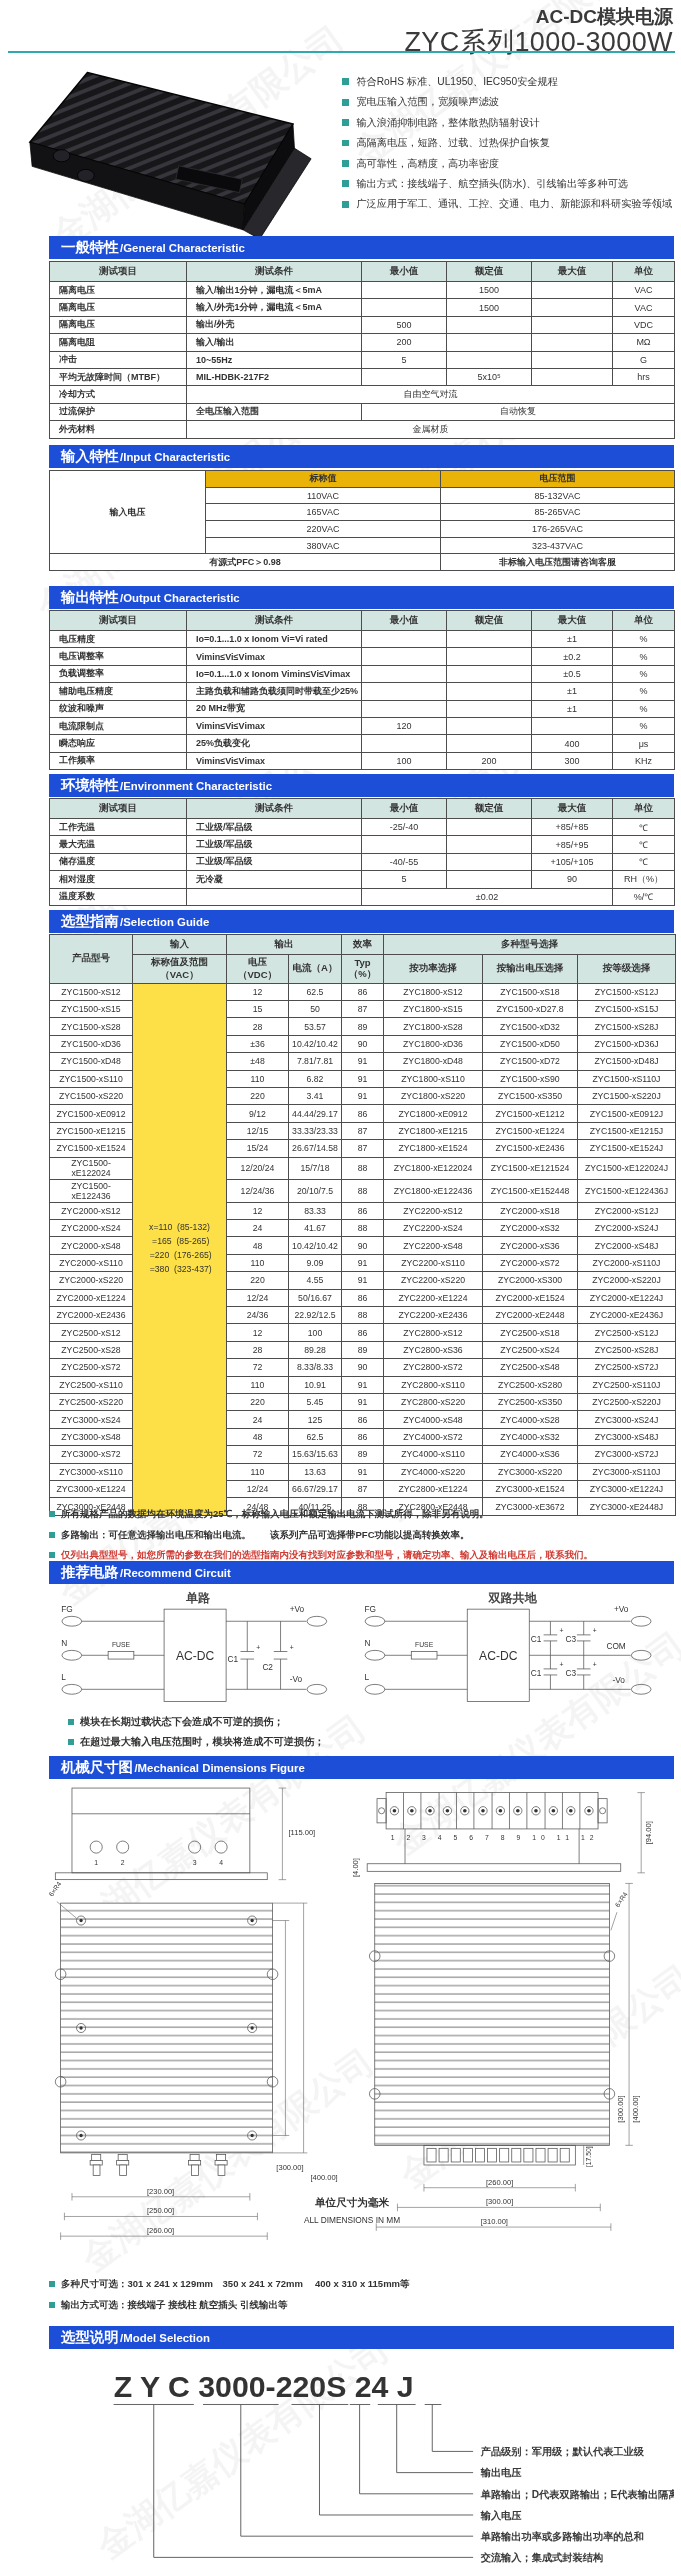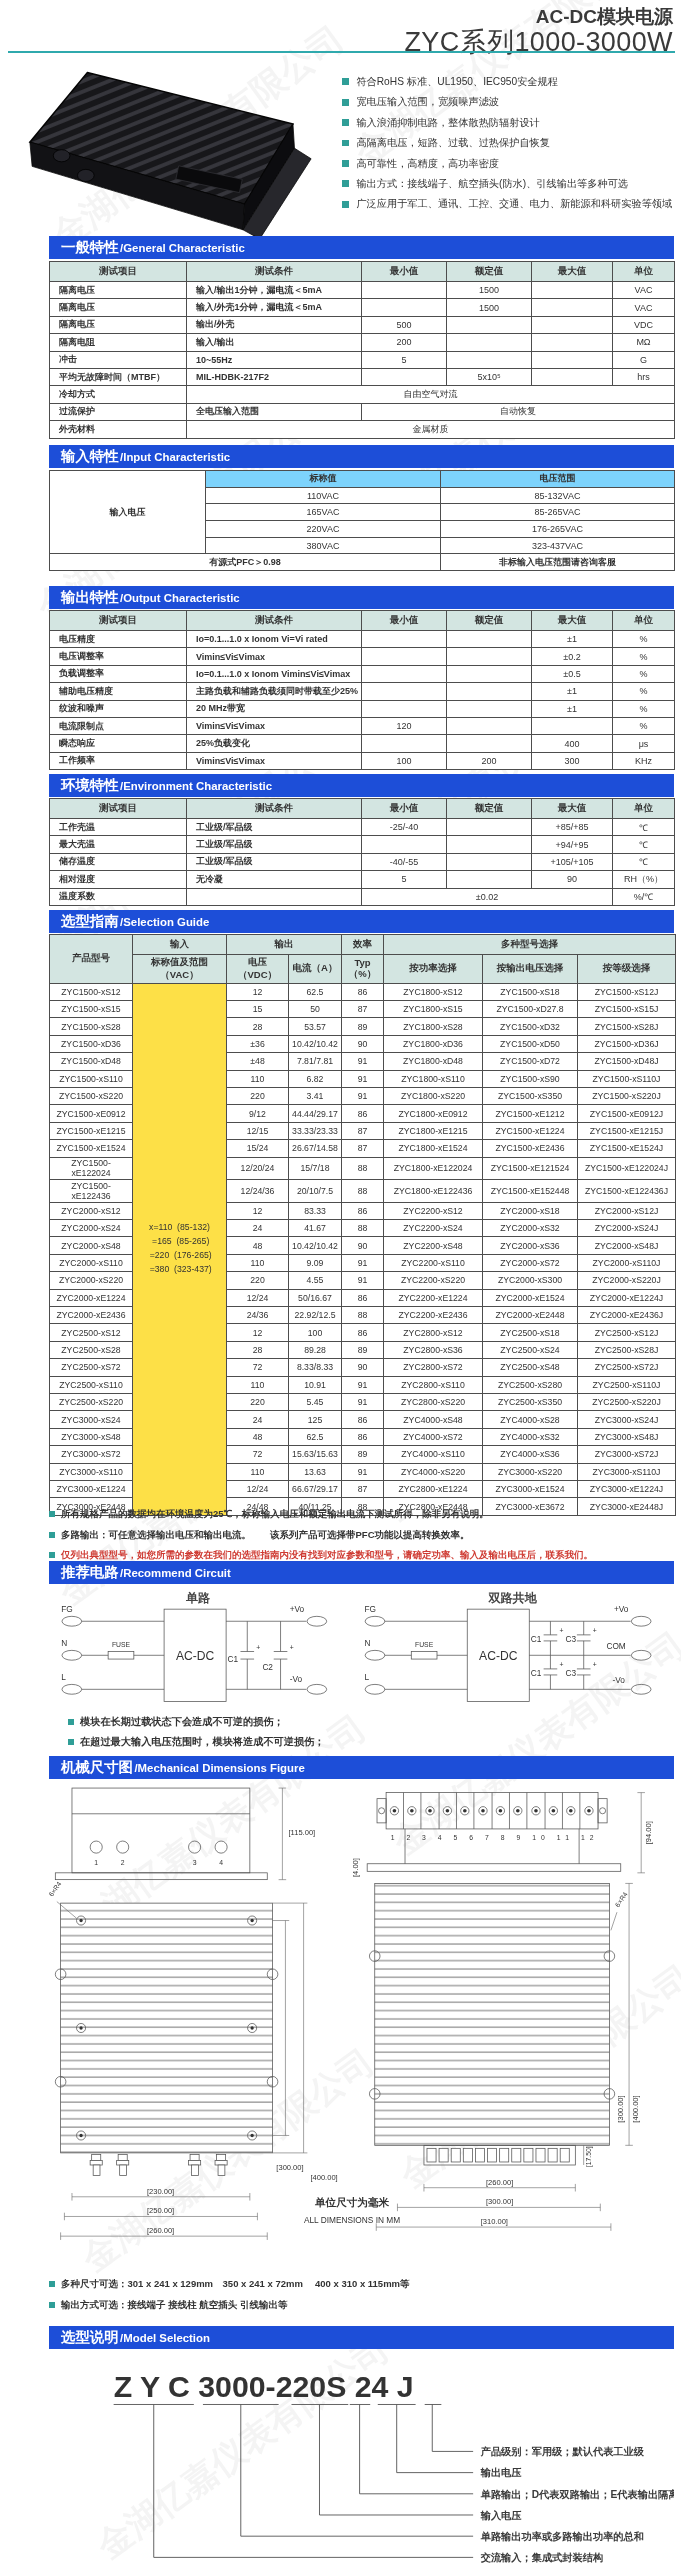--- a/index.html
+++ b/index.html
@@ -20,21 +20,21 @@
   .banner .bzh{font-size:14.4px;font-weight:700;margin-left:12px}
   .banner .ben{font-size:11.4px;font-weight:700;margin-left:1.5px}
   table.tbl{position:absolute;left:49px;width:625px;border-collapse:collapse;table-layout:fixed;
             z-index:1;background:#fff}
   .tbl th,.tbl td{border:0.8px solid #4d4d4d;text-align:center;padding:0.8px 2.3px;box-sizing:border-box;overflow:hidden}
   .tbl th{background:#d3e5e1;font-size:9.5px;font-weight:700;height:20px}
   .spec td{font-size:9px;height:17.4px;font-weight:400}
   .spec td.al{text-align:left;padding-left:9px;font-weight:700}
   .tbl td.ctr{text-align:center;font-weight:400}
   .tbl td.b{font-weight:700}
-  .tbl td.hd{background:#7dd3fc;font-weight:700}
+  .tbl td.hd{background:#eab308;font-weight:700}
   .inp td{font-size:9px;height:16.7px}
   .sel td{font-size:8.7px;height:17.4px}
   .sel td.inputcell{background:#fde047;white-space:pre;font-size:8.7px;line-height:1.6;font-weight:400}
   .note{position:absolute;display:flex;font-size:9.5px;font-weight:700;z-index:1;line-height:10.6px}
   .note .sq{width:6px;height:6px;margin-top:2.3px;margin-right:6px}
   .note.red{color:#cf3a32}
   svg.abs{position:absolute;z-index:1}
   svg text{font-family:"Liberation Sans",sans-serif}
   .ct{font-size:16px;font-weight:700;fill:#444}
   .pl{font-size:11px;fill:#333}
@@ -369,21 +369,21 @@
           <td>-25/-40</td>
           <td></td>
           <td>+85/+85</td>
           <td>℃</td>
         </tr>
         <tr>
           <td class="al">最大壳温</td>
           <td class="al">工业级/军品级</td>
           <td></td>
           <td></td>
-          <td>+94/+95</td>
+          <td>+85/+95</td>
           <td>℃</td>
         </tr>
         <tr>
           <td class="al">储存温度</td>
           <td class="al">工业级/军品级</td>
           <td>-40/-55</td>
           <td></td>
           <td>+105/+105</td>
           <td>℃</td>
         </tr>

